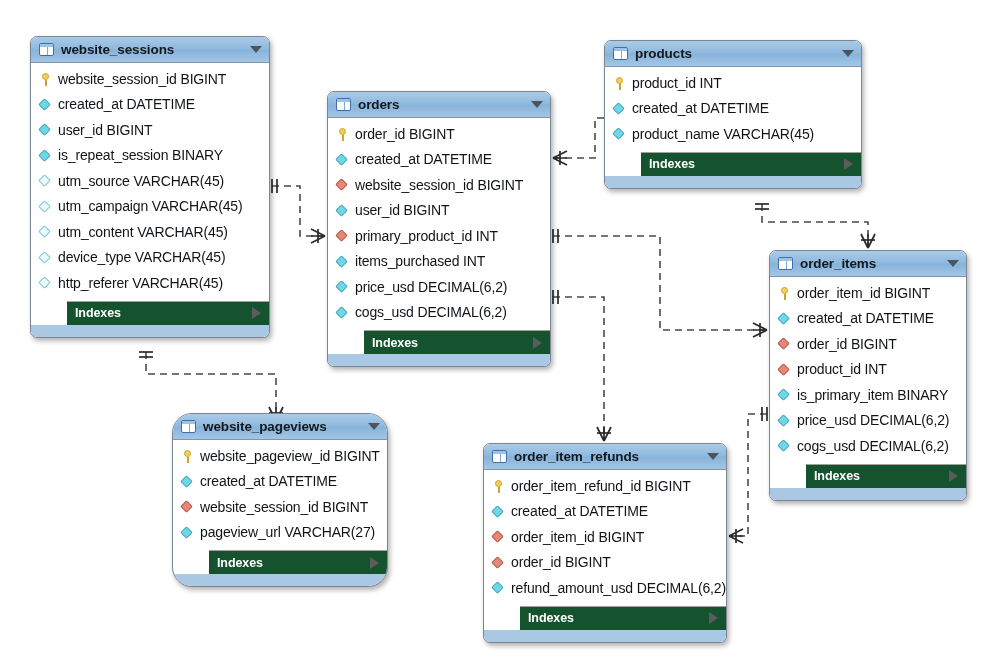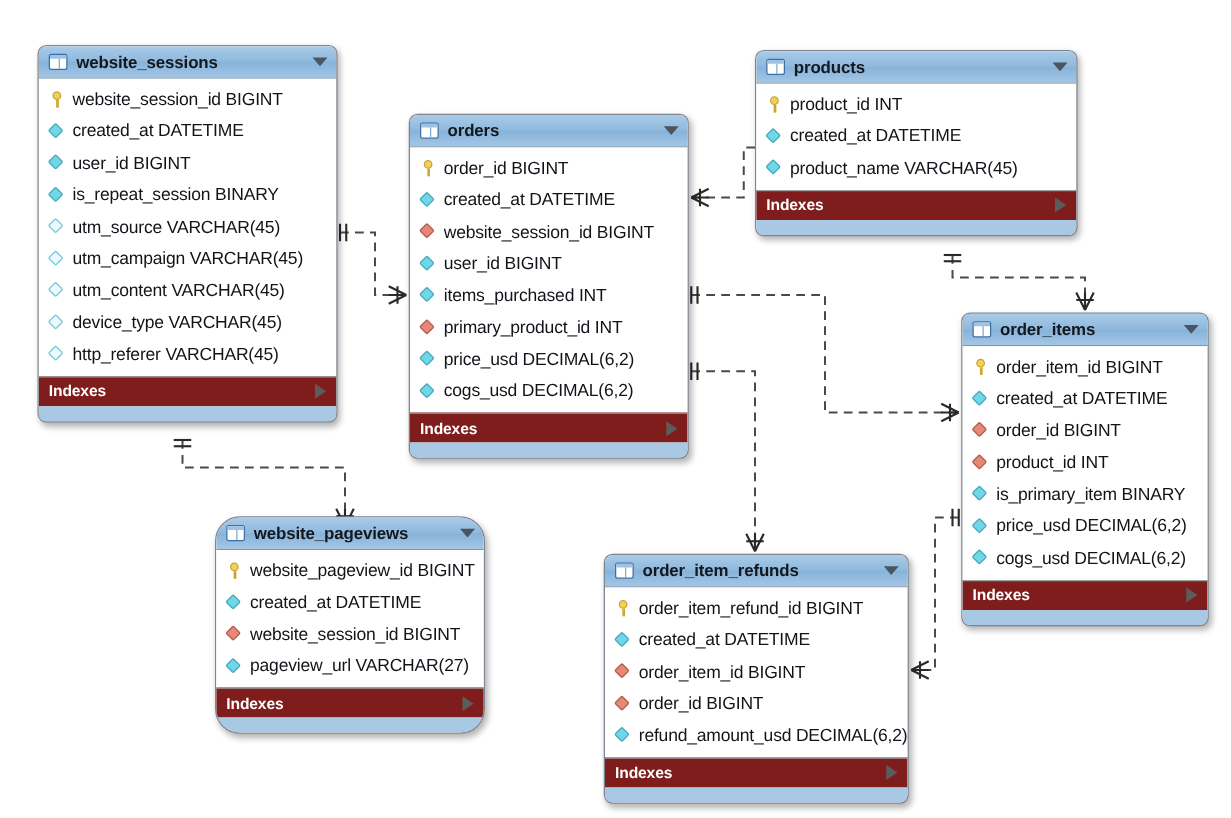--- a/index.html
+++ b/index.html
@@ -169,26 +169,27 @@
   }
 
   .col-text {
     font-size: 14px;
     color: #101418;
     letter-spacing: -0.15px;
   }
 
   .tbl-indexes {
     height: 24px;
-    background: #7f1d1d;
+    background: #14532d;
     border-top: 1px solid #a0a0a0;
     display: flex;
     align-items: center;
     padding: 0 8px 0 8px;
     box-sizing: border-box;
+    margin-left: 36px;
   }
   .idx-label {
     flex: 1 1 auto;
     font-size: 12.5px;
     font-weight: bold;
     color: #ffffff;
     letter-spacing: -0.1px;
   }
   .idx-arrow {
     flex: 0 0 auto;
@@ -394,30 +395,30 @@
             </span>
             <span class="col-text">website_session_id BIGINT</span>
           </div>
           <div class="col-row">
             <span class="col-mark m-plain">
               <span class="mark-diamond"></span>
             </span>
             <span class="col-text">user_id BIGINT</span>
           </div>
           <div class="col-row">
+            <span class="col-mark m-fk">
+              <span class="mark-diamond"></span>
+            </span>
+            <span class="col-text">primary_product_id INT</span>
+          </div>
+          <div class="col-row">
             <span class="col-mark m-plain">
               <span class="mark-diamond"></span>
             </span>
             <span class="col-text">items_purchased INT</span>
-          </div>
-          <div class="col-row">
-            <span class="col-mark m-fk">
-              <span class="mark-diamond"></span>
-            </span>
-            <span class="col-text">primary_product_id INT</span>
           </div>
           <div class="col-row">
             <span class="col-mark m-plain">
               <span class="mark-diamond"></span>
             </span>
             <span class="col-text">price_usd DECIMAL(6,2)</span>
           </div>
           <div class="col-row">
             <span class="col-mark m-plain">
               <span class="mark-diamond"></span>

